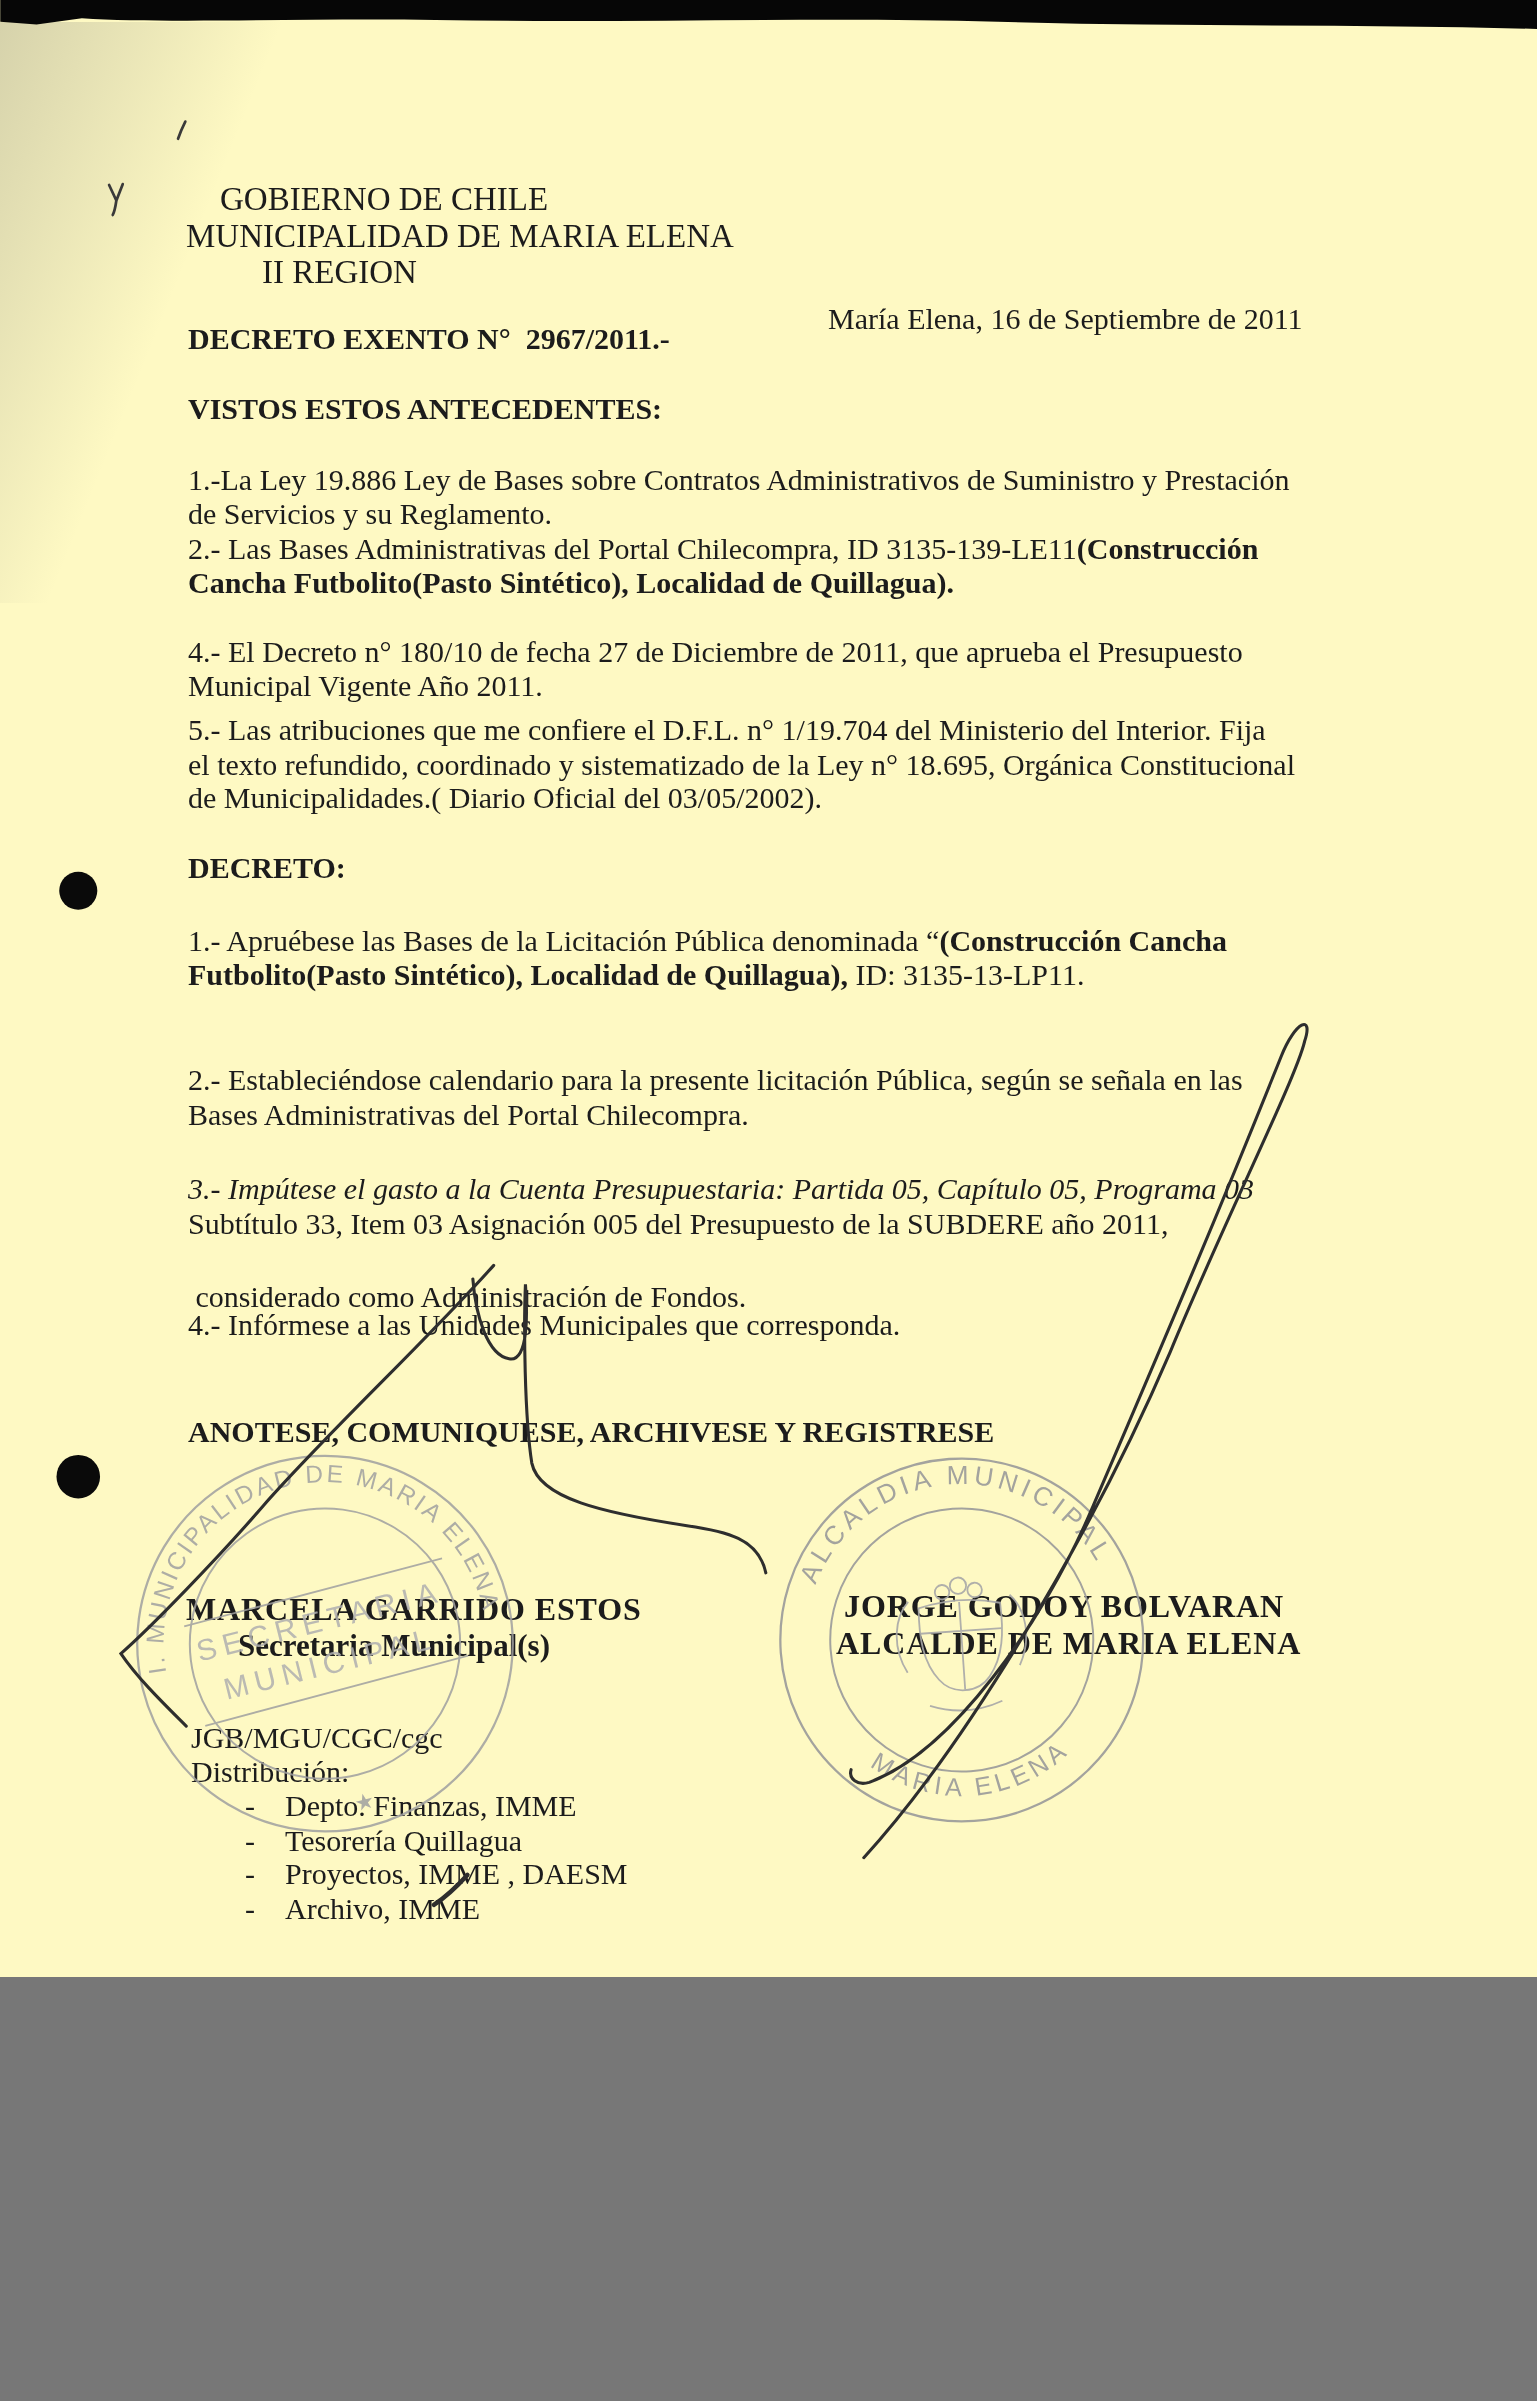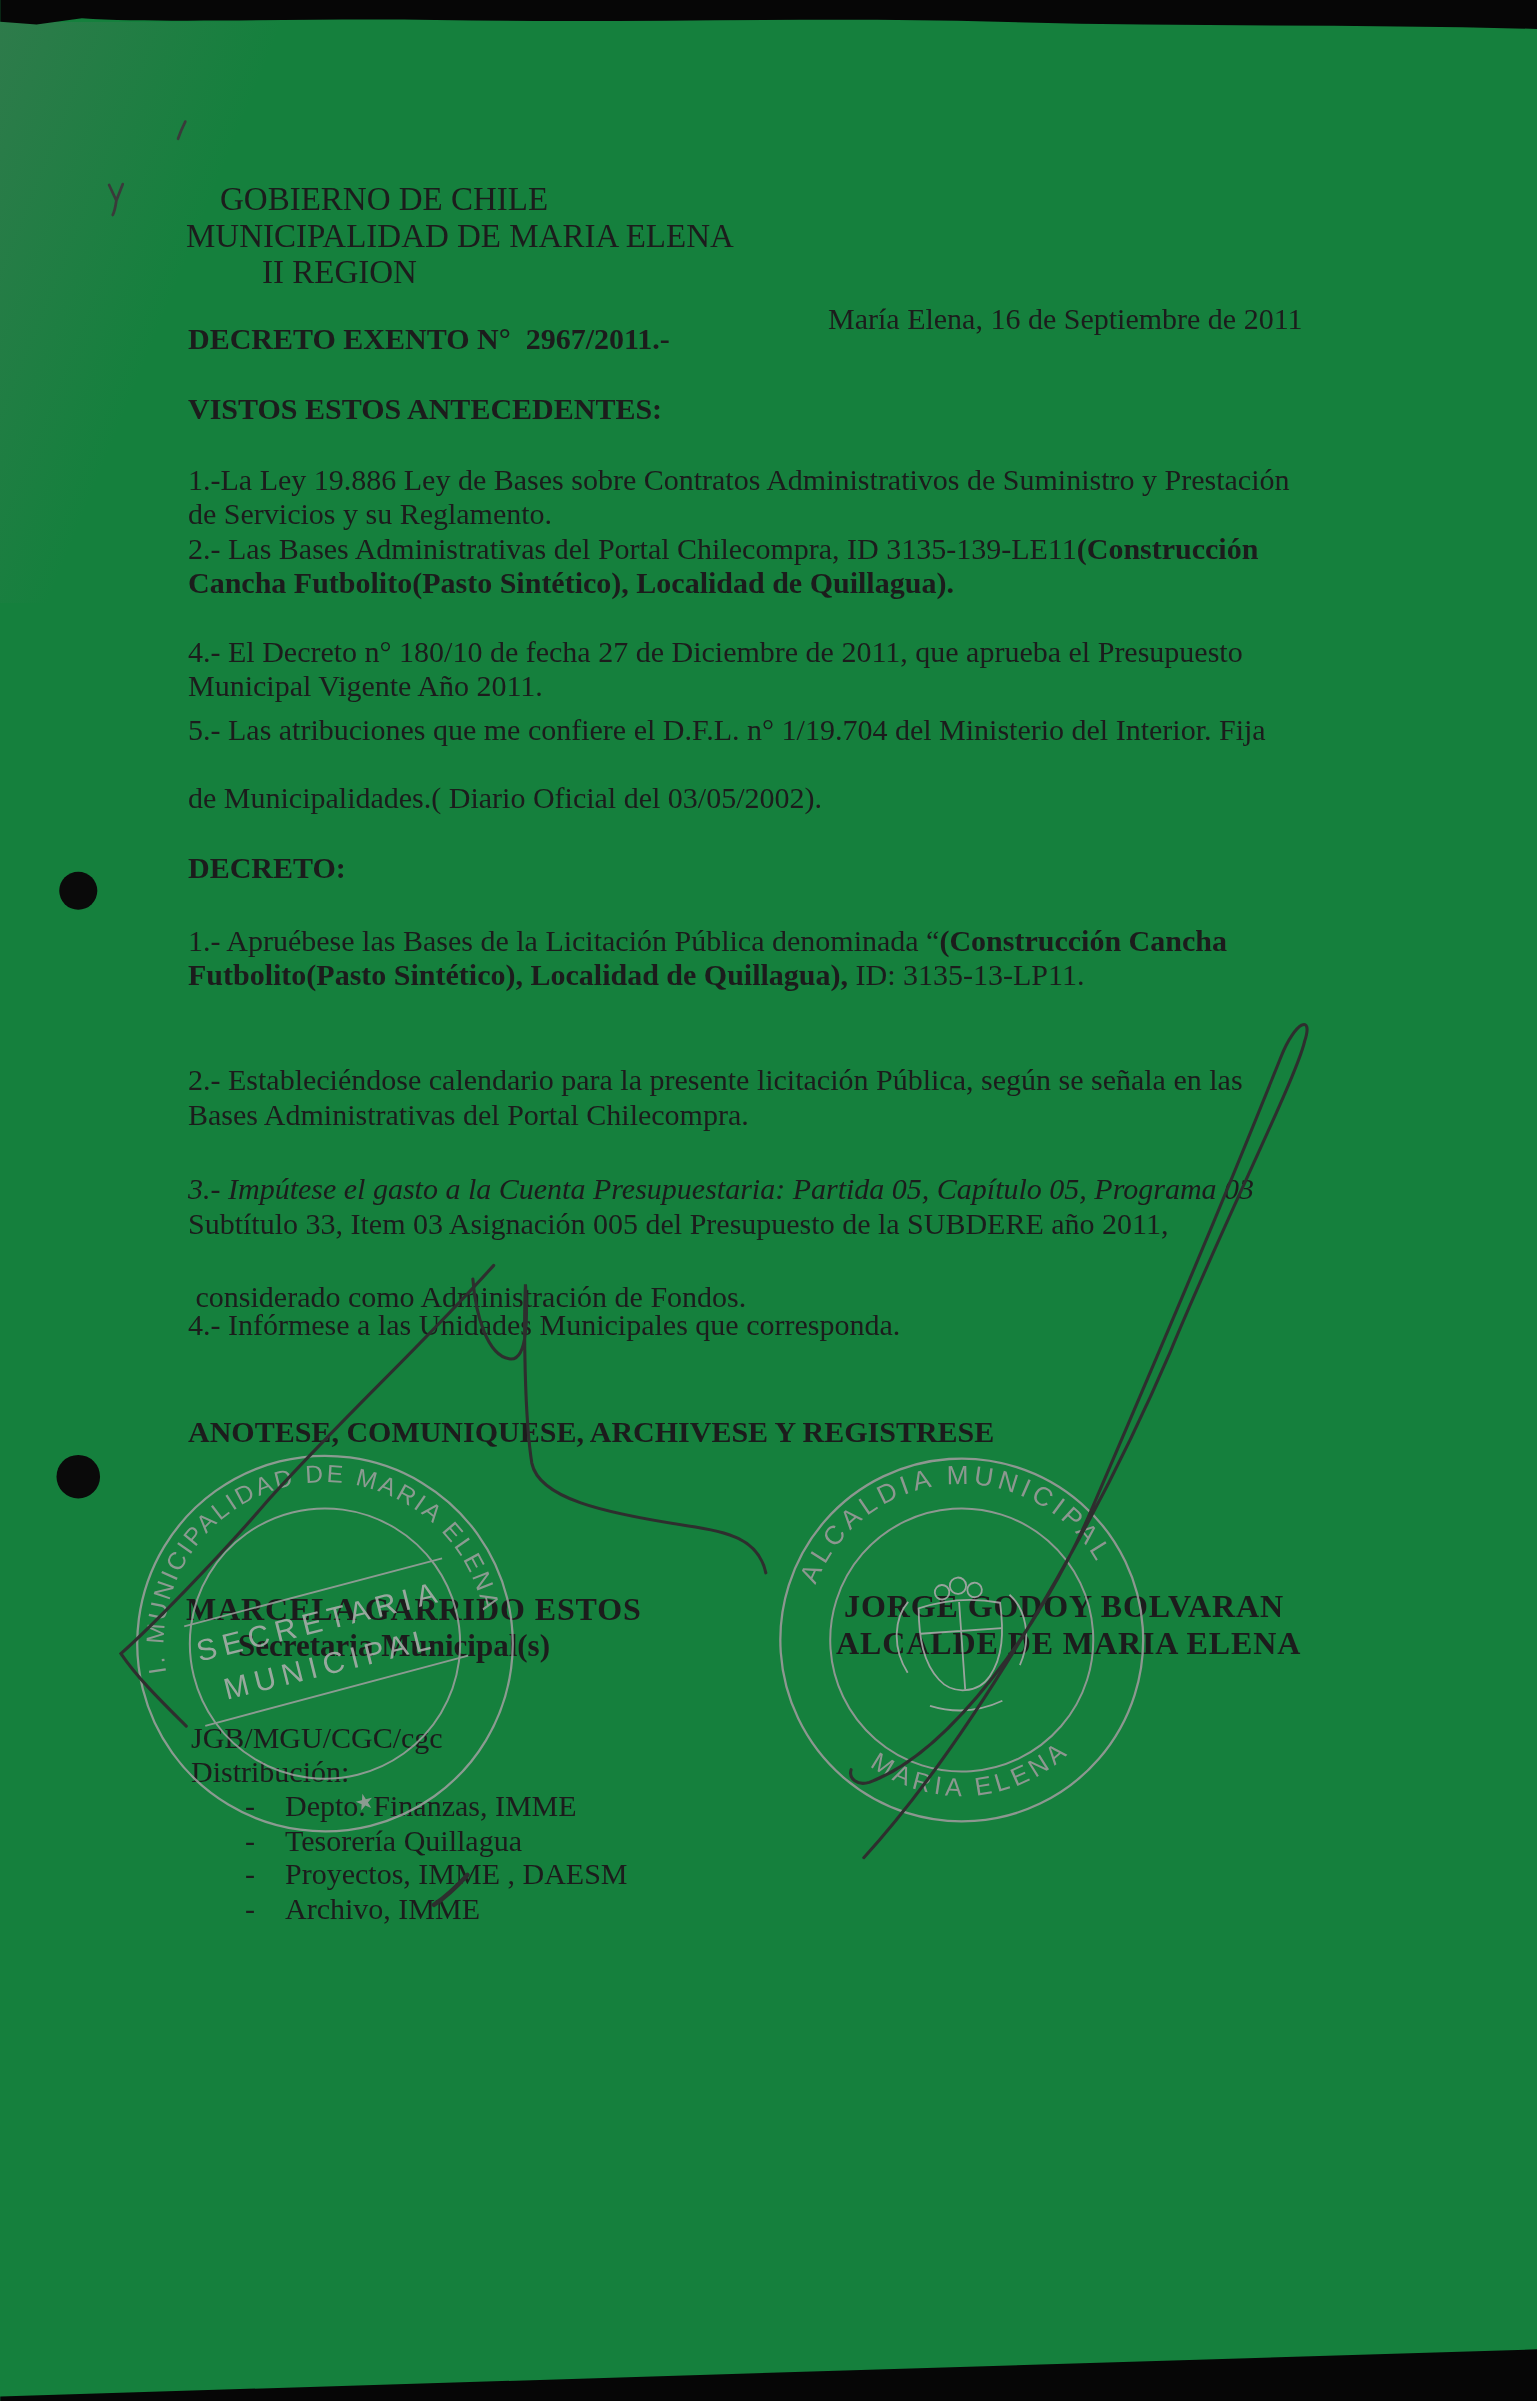--- a/index.html
+++ b/index.html
@@ -1,19 +1,19 @@
 <!DOCTYPE html>
 <html style="font-size:14.5px"><head>
 <meta charset="utf-8">
 <style>
   html,body{margin:0;padding:0;background:#777;}
   #scan-page{
     position:relative;
-    width:1538px;height:2401px;
-    background:#15803d;
+    width:1538px;height:1977px;
+    background:#fef9c3;
     overflow:hidden;
     font-family:"Liberation Serif", serif;
     color:#1c1c1c;
   }
   .ln{position:absolute;white-space:pre;line-height:1.12;font-size:30px;color:#1c1c1c;}
   .hd{font-size:33px;}
   .b{font-weight:bold;}
   .sig-name{font-size:32px;font-weight:bold;letter-spacing:0.9px;}
   .overlay{position:absolute;left:0;top:0;width:1538px;height:2401px;pointer-events:none;}
   #corner-shade{
@@ -38,20 +38,21 @@
   <div class="ln b" style="left:188px;top:322px;">DECRETO EXENTO N°  2967/2011.-</div>
 
   <div class="ln b" style="left:188px;top:392px;">VISTOS ESTOS ANTECEDENTES:</div>
   <div class="ln" style="left:188px;top:463px;"><span>1.-La Ley 19.886 Ley de Bases sobre Contratos Administrativos de Suministro y Prestación</span></div>
   <div class="ln" style="left:188px;top:497px;"><span>de Servicios y su Reglamento.</span></div>
   <div class="ln" style="left:188px;top:532px;"><span>2.- Las Bases Administrativas del Portal Chilecompra, ID 3135-139-LE11</span><span class="b">(Construcción</span></div>
   <div class="ln" style="left:188px;top:566px;"><span class="b">Cancha Futbolito(Pasto Sintético), Localidad de Quillagua).</span></div>
   <div class="ln" style="left:188px;top:635px;"><span>4.- El Decreto n° 180/10 de fecha 27 de Diciembre de 2011, que aprueba el Presupuesto</span></div>
   <div class="ln" style="left:188px;top:669px;"><span>Municipal Vigente Año 2011.</span></div>
   <div class="ln" style="left:188px;top:713px;"><span>5.- Las atribuciones que me confiere el D.F.L. n° 1/19.704 del Ministerio del Interior. Fija</span></div>
+  <div class="ln" style="left:188px;top:748px;"><span>el texto refundido, coordinado y sistematizado de la Ley n° 18.695, Orgánica Constitucional</span></div>
   <div class="ln" style="left:188px;top:781px;"><span>de Municipalidades.( Diario Oficial del 03/05/2002).</span></div>
 
   <div class="ln b" style="left:188px;top:851px;">DECRETO:</div>
   <div class="ln" style="left:188px;top:924px;"><span>1.- Apruébese las Bases de la Licitación Pública denominada “</span><span class="b">(Construcción Cancha</span></div>
   <div class="ln" style="left:188px;top:958px;"><span class="b">Futbolito(Pasto Sintético), Localidad de Quillagua),</span><span> ID: 3135-13-LP11.</span></div>
   <div class="ln" style="left:188px;top:1063px;"><span>2.- Estableciéndose calendario para la presente licitación Pública, según se señala en las</span></div>
   <div class="ln" style="left:188px;top:1098px;"><span>Bases Administrativas del Portal Chilecompra.</span></div>
   <div class="ln" style="left:188px;top:1172px;font-style:italic;"><span>3.- Impútese el gasto a la Cuenta Presupuestaria: Partida 05, Capítulo 05, Programa 03</span></div>
   <div class="ln" style="left:188px;top:1207px;"><span>Subtítulo 33, Item 03 Asignación 005 del Presupuesto de la SUBDERE año 2011,</span></div>
   <div class="ln" style="left:188px;top:1280px;"><span> considerado como Administración de Fondos.</span></div>

